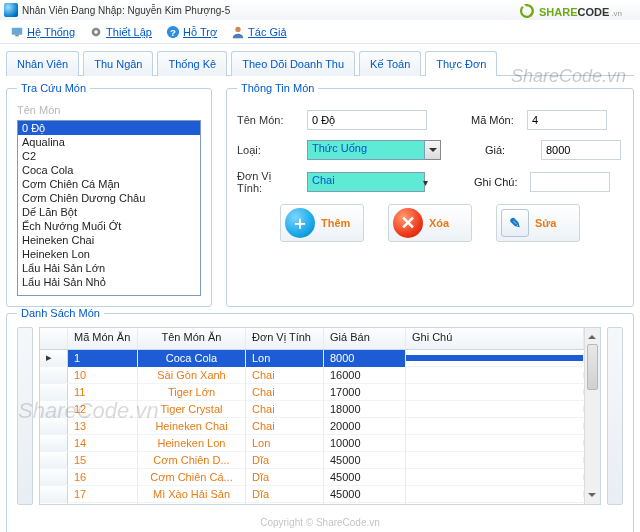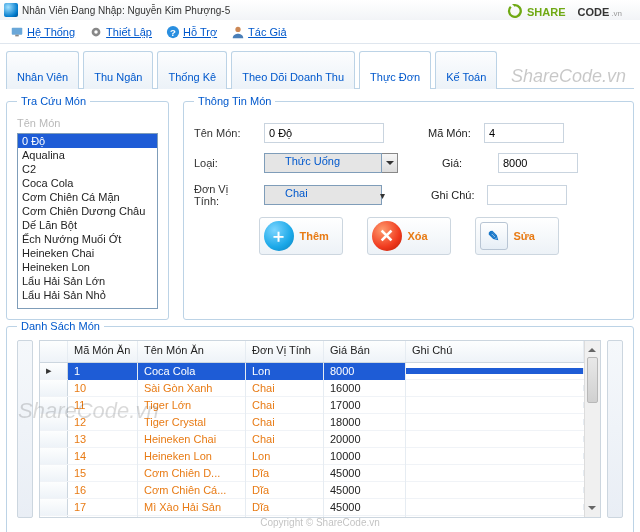--- a/index.html
+++ b/index.html
@@ -8,55 +8,55 @@
     --link:#0058cc;
     --orange:#e87b15;
     --sel:#1e5cd6;
   }
   *{box-sizing:border-box;font-family:Tahoma,Arial,sans-serif;font-size:11px;}
   body{margin:0;width:640px;height:532px;background:#fff;color:#222;position:relative;overflow:hidden;}
   
   .wm{position:absolute;color:rgba(0,0,0,.15);font-size:22px;font-weight:400;pointer-events:none;z-index:100;font-style:italic;}
   .wm.vn{font-size:18px;color:rgba(0,0,0,.22);}
   .logo{position:absolute;right:18px;top:3px;font-size:14px;font-weight:700;z-index:50;}
-  .logo .g{color:#6fa914;} .logo .b{color:#333;margin-left:12px;}
+  .logo .g{color:#6fa914;} .logo .b{color:#333;}
   .logo .tiny{font-size:8px;color:#999;font-weight:400;margin-left:2px;}
   .logo svg{vertical-align:-3px;}
   .copy{position:absolute;left:0;right:0;bottom:4px;text-align:center;color:rgba(0,0,0,.25);font-size:10px;}
   
   .titlebar{height:20px;display:flex;align-items:center;padding:0 4px;gap:4px;background:linear-gradient(#fff,#f2f4f7);}
   .titlebar .ico{width:14px;height:14px;background:radial-gradient(circle at 30% 30%,#a0e0ff,#007acc 70%,#004a88);border-radius:2px;}
   .titlebar span{font-size:10px;color:#333;}
   
   .menubar{height:24px;display:flex;align-items:center;gap:10px;padding:2px 8px;border-bottom:1px solid #dfe6ee;}
   .menubar .mitem{display:flex;align-items:center;gap:3px;color:var(--link);text-decoration:underline;cursor:default;padding:2px 2px;}
   .micon{width:14px;height:14px;display:flex;align-items:center;justify-content:center;}
   .micon svg{width:14px;height:14px;}
   
   .tabs{display:flex;gap:4px;padding:6px 6px 0 6px;}
-  .tab{padding:19px 10px 6px;border:1px solid var(--border);border-bottom:none;background:linear-gradient(#fcfdfe,#ecf2f8);border-radius:3px 3px 0 0;font-size:11px;color:#333;position:relative;top:1px;}
+  .tab{padding:6px 10px 6px;border:1px solid var(--border);border-bottom:none;background:linear-gradient(#fcfdfe,#ecf2f8);border-radius:3px 3px 0 0;font-size:11px;color:#333;position:relative;top:1px;}
   .tab.active{color:var(--link);background:#fff;z-index:2;}
   .tab.link{color:var(--link);}
   .tabline{height:1px;background:var(--border);margin:0 6px;}
   .content{padding:6px 6px 0 6px;display:flex;flex-direction:column;height:484px;}
   .row1{display:flex;gap:14px;}
   fieldset.grp{border:1px solid var(--border);border-radius:3px;margin:0;padding:8px 10px 10px;}
   fieldset.grp>legend{color:var(--link);padding:0 4px;font-size:11px;}
-  .tracuu{width:163px;}
+  .tracuu{width:206px;}
   .lbl-dis{color:#b9b9b9;margin:2px 0 4px;display:block;}
   .listbox{border:1px solid #7f9db9;height:176px;overflow-y:scroll;background:#fff;}
   .listbox div{padding:1px 4px;white-space:nowrap;}
   .listbox div.sel{background:var(--sel);color:#fff;}
   .thongtin{flex:1;min-width:0;}
   .formrow{display:flex;align-items:center;gap:8px;margin:8px 0 10px;}
   .fl{width:62px;color:#333;}
   .fl2{width:48px;text-align:left;margin-left:36px;}
   .txt{height:20px;border:1px solid #c9d4df;padding:1px 4px;background:#fff;}
   .combo{position:relative;display:inline-flex;align-items:center;}
-  .combo .cval{border:1px solid #7f9db9;height:20px;width:118px;padding:1px 20px;color:var(--link);background:#e5e5e5;}
+  .combo .cval{border:1px solid #7f9db9;height:20px;width:118px;padding:1px 4px;color:var(--link);background:#5eead4;}
   .combo .cbtn{width:16px;height:20px;border:1px solid #888;border-left:0;background:linear-gradient(#f6f6f6,#dcdcdc);display:flex;align-items:center;justify-content:center;}
   .combo .cbtn:after{content:"";border:4px solid transparent;border-top-color:#333;margin-top:3px;}
   .combo.free .cval{border-right:0;}
   .combo.free .arrow{margin-left:-4px;color:#333;font-size:10px;align-self:center;padding:0 2px;}
   .btnrow{display:flex;gap:24px;justify-content:center;margin-top:2px;}
   .actbtn{display:flex;align-items:center;gap:6px;border:1px solid #ccd6df;border-radius:3px;padding:3px 10px 3px 4px;background:linear-gradient(#fff,#edf2f7);min-width:84px;}
   .actbtn span{color:var(--orange);font-weight:600;}
   .bigico{width:30px;height:30px;border-radius:50%;display:flex;align-items:center;justify-content:center;color:#fff;font-size:18px;font-weight:700;}
   .bigico.add{background:radial-gradient(circle at 35% 30%,#7cd5ff,#1aa8e8 60%,#0d7fb8);}
   .bigico.del{background:radial-gradient(circle at 35% 30%,#ff9c6e,#f03a1e 60%,#b51b04);}
@@ -64,21 +64,21 @@
   
   .danhsach{margin-top:10px;flex:1;min-height:0;}
   .dswrap{display:flex;gap:6px;height:178px;}
   .leftsb{width:16px;border:1px solid #ccd6df;background:linear-gradient(#f5f8fb,#e9eef5);border-radius:2px;}
   .gridwrap{flex:1;border:1px solid #ccd6df;background:#fff;display:flex;min-height:0;}
   .grid{flex:1;overflow:hidden;}
   .ghdr{display:flex;border-bottom:1px solid #ccd6df;background:linear-gradient(#fdfefe,#eef3f8);height:22px;}
   .ghdr div,.grow div{padding:3px 6px;border-right:1px solid #e6ecf2;overflow:hidden;text-overflow:ellipsis;white-space:nowrap;}
   .col-h{width:28px;}
   .col-id{width:70px;}
-  .col-name{width:108px;}
+  .col-name{width:108px;text-align:center;}
   .col-dv{width:78px;}
   .col-gia{width:82px;}
   .col-ghi{flex:1;}
   .gbody{overflow:hidden;}
   .grow{display:flex;border-bottom:1px solid #f0f3f7;height:17px;align-items:center;}
   .grow .col-id,.grow .col-name,.grow .col-dv{color:var(--orange);}
   .grow .col-h{background:linear-gradient(#fdfefe,#eef3f8);border-right:1px solid #ccd6df;height:100%;position:relative;}
   .grow.sel .col-h:before{content:"▸";position:absolute;left:6px;top:1px;color:#333;}
   .grow.sel div:not(.col-h){background:var(--sel);color:#fff;}
   .vsb{width:16px;background:#f0f0f0;border-left:1px solid #dcdcdc;position:relative;}
@@ -144,22 +144,22 @@
       </span>
       <span>Tác Giả</span>
     </div>
 </div>
 
 <div class="tabs" id="tabstrip">
     <div class="tab link">Nhân Viên</div>
     <div class="tab link">Thu Ngân</div>
     <div class="tab link">Thống Kê</div>
     <div class="tab link">Theo Dõi Doanh Thu</div>
+    <div class="tab link">Kế Toán</div>
     <div class="tab active">Thực Đơn</div>
-    <div class="tab link">Kế Toán</div>
   </div>
 <div class="tabline"></div>
 
 <div class="content">
   <div class="row1">
     <fieldset class="grp tracuu">
       <legend>Tra Cứu Món</legend>
       <span class="lbl-dis">Tên Món</span>
       <div class="listbox" id="listbox">
           <div class="sel">0 Độ</div>

